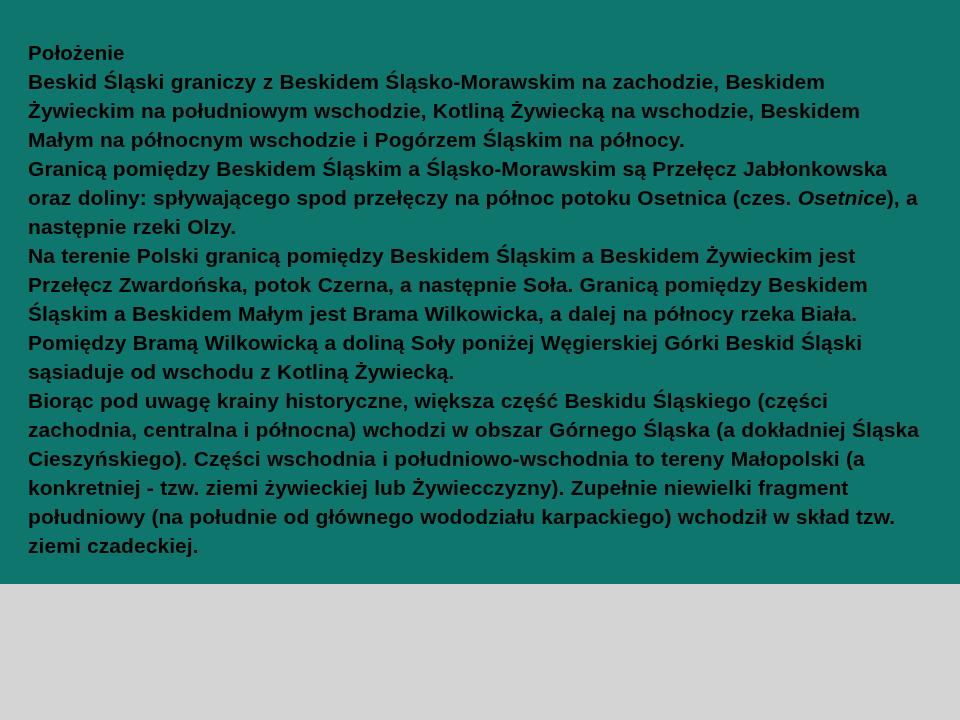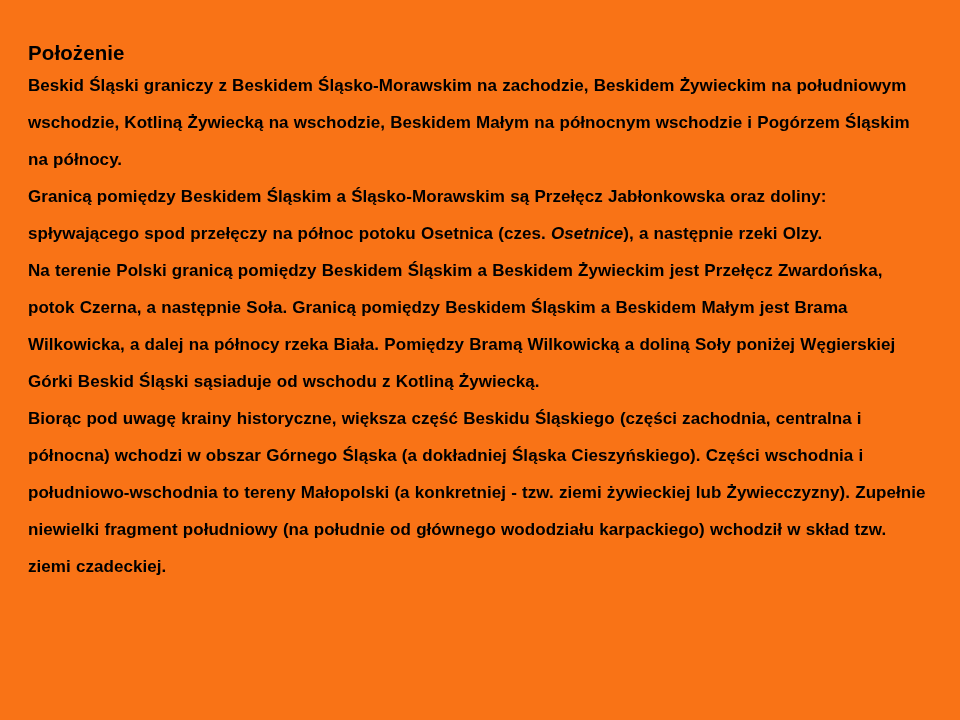--- a/index.html
+++ b/index.html
@@ -10,35 +10,35 @@
     width: 960px;
     height: 720px;
     background: #d4d4d4;
     font-family: "Liberation Sans", sans-serif;
     color: #000000;
     overflow: hidden;
   }
   .page {
     box-sizing: border-box;
     width: 960px;
-    height: 720px;
+    height: 584px;
     padding: 38px 30px 10px 28px;
-    background: #f97316;
+    background: #0f766e;
   }
   .heading {
     font-size: 20.5px;
     font-weight: bold;
     line-height: 29px;
     margin: 0 0 0 0;
     letter-spacing: 0.1px;
   }
   .para {
-    font-size: 17px;
+    font-size: 21px;
     font-weight: bold;
-    line-height: 37px;
+    line-height: 29px;
     margin: 0;
     letter-spacing: 0.05px;
     word-spacing: 0.4px;
   }
   .para em {
     font-style: italic;
     font-weight: bold;
     margin-top: 7px;
   }
 </style>

